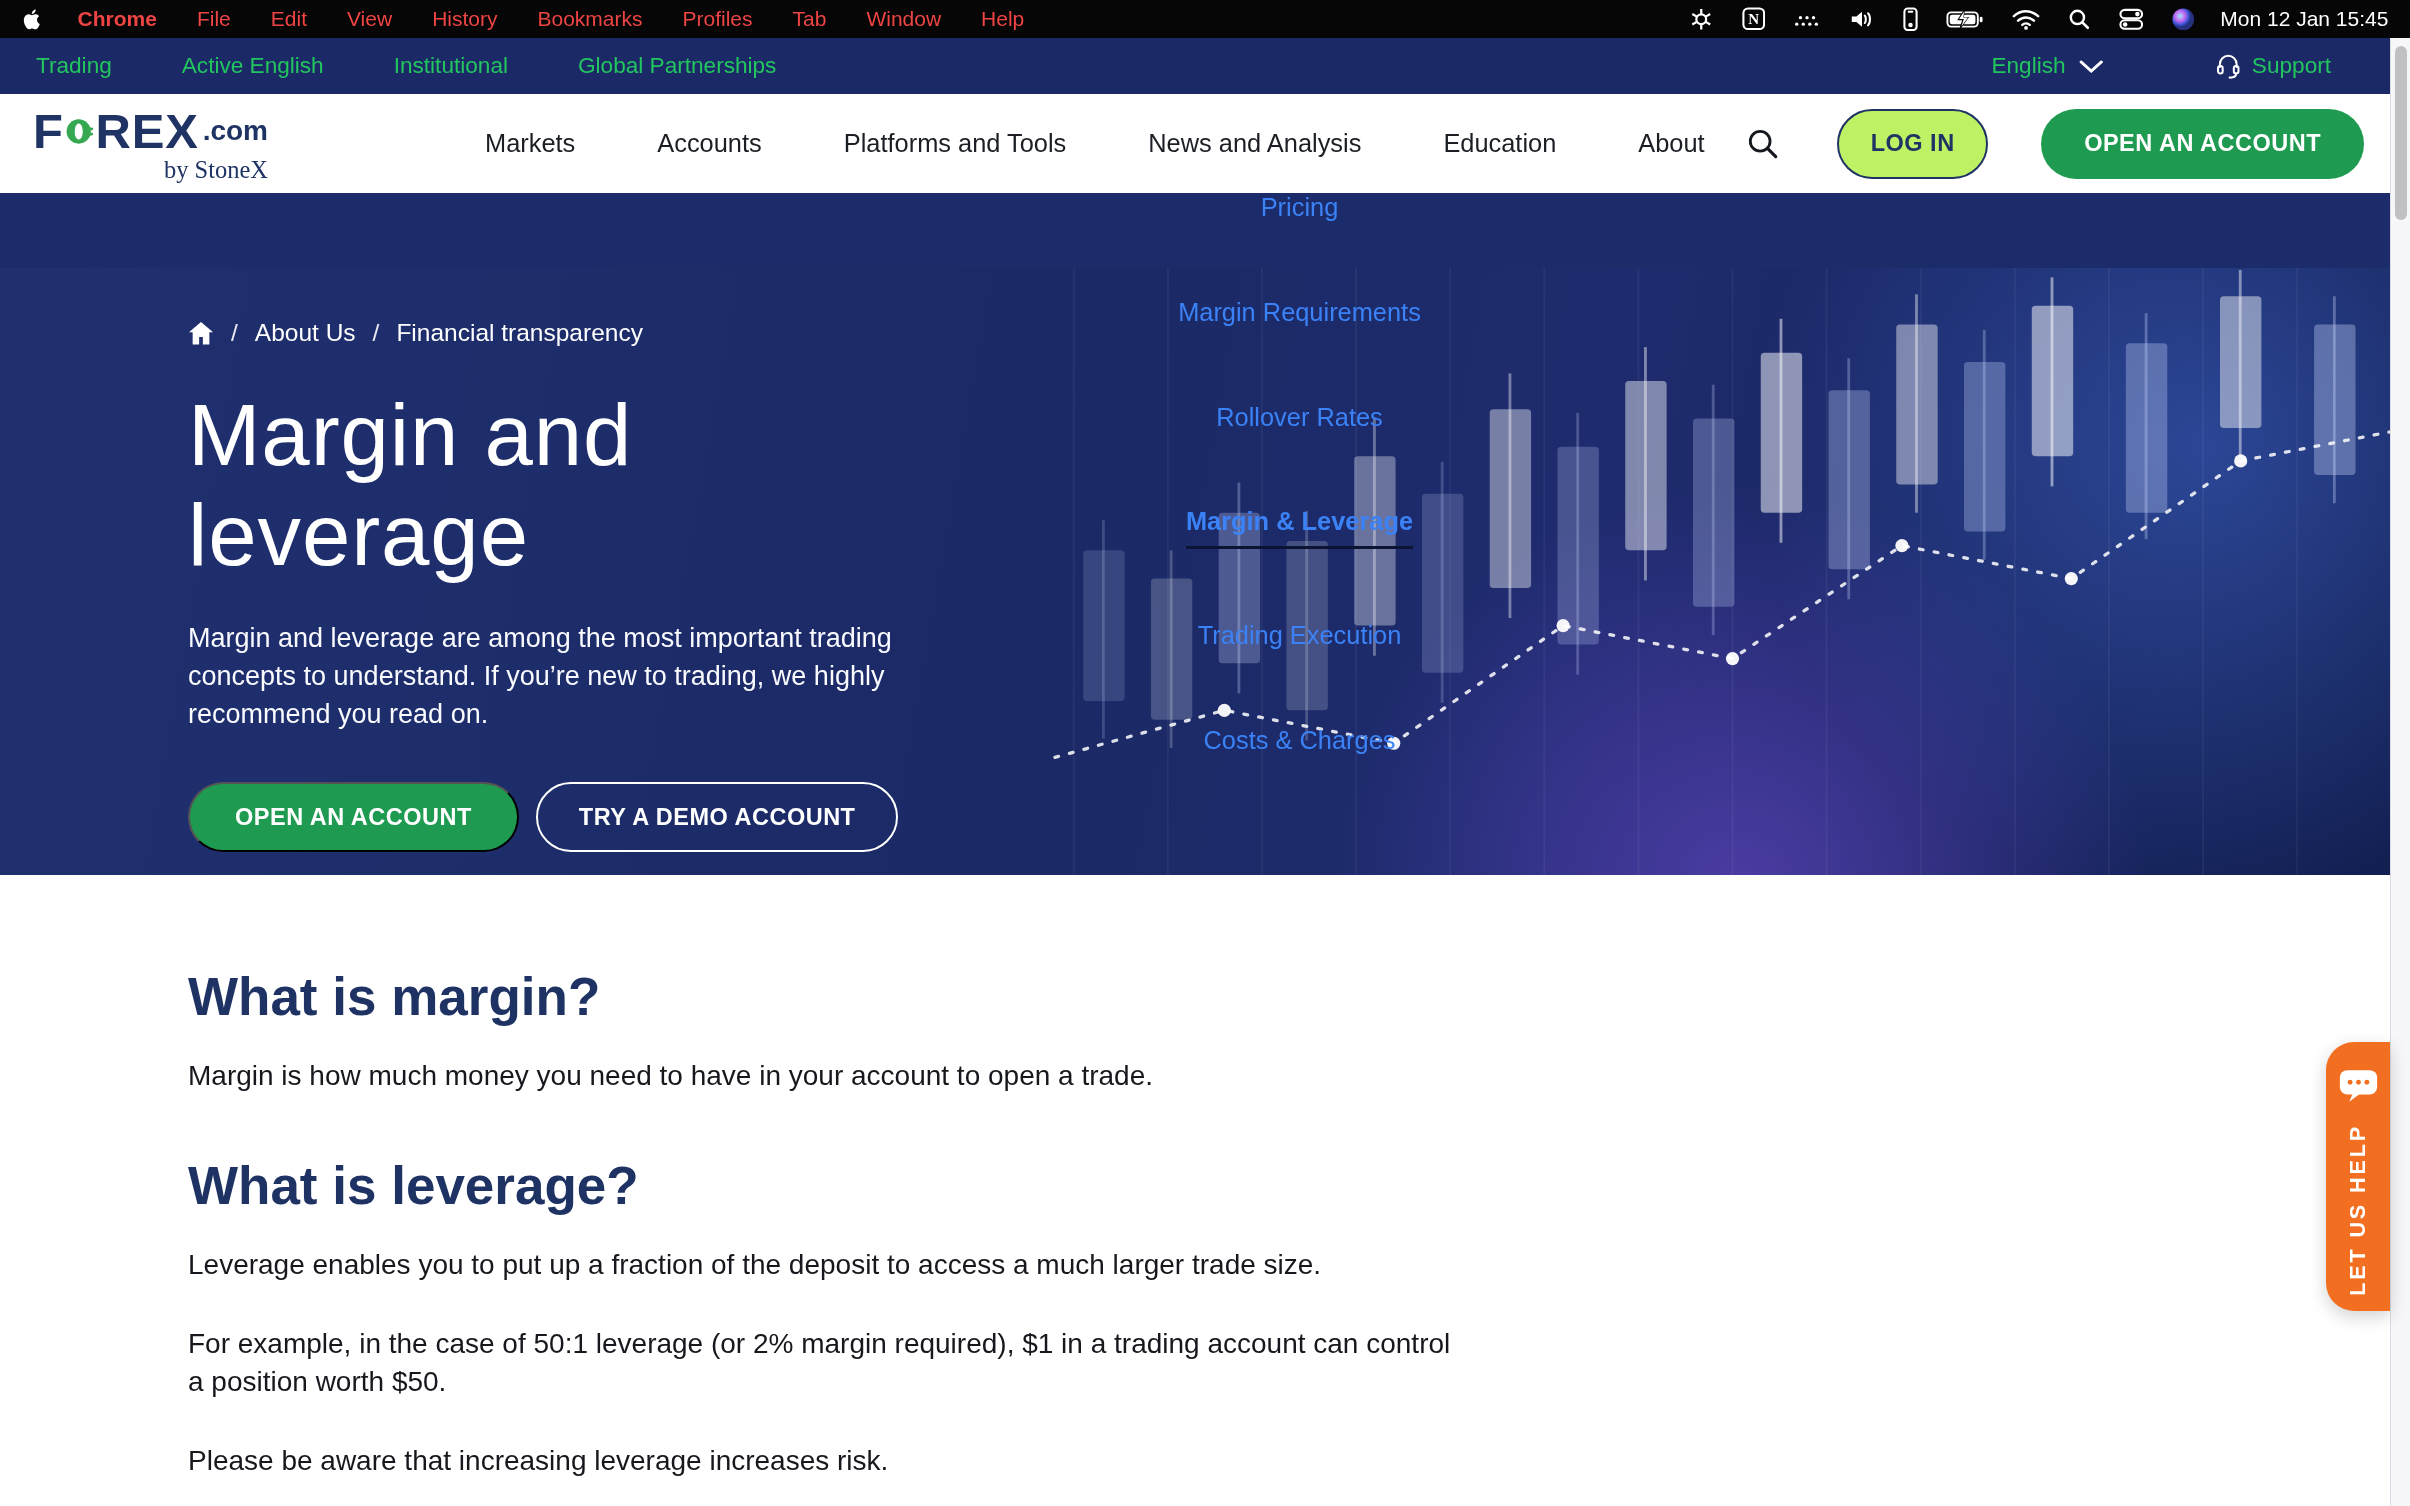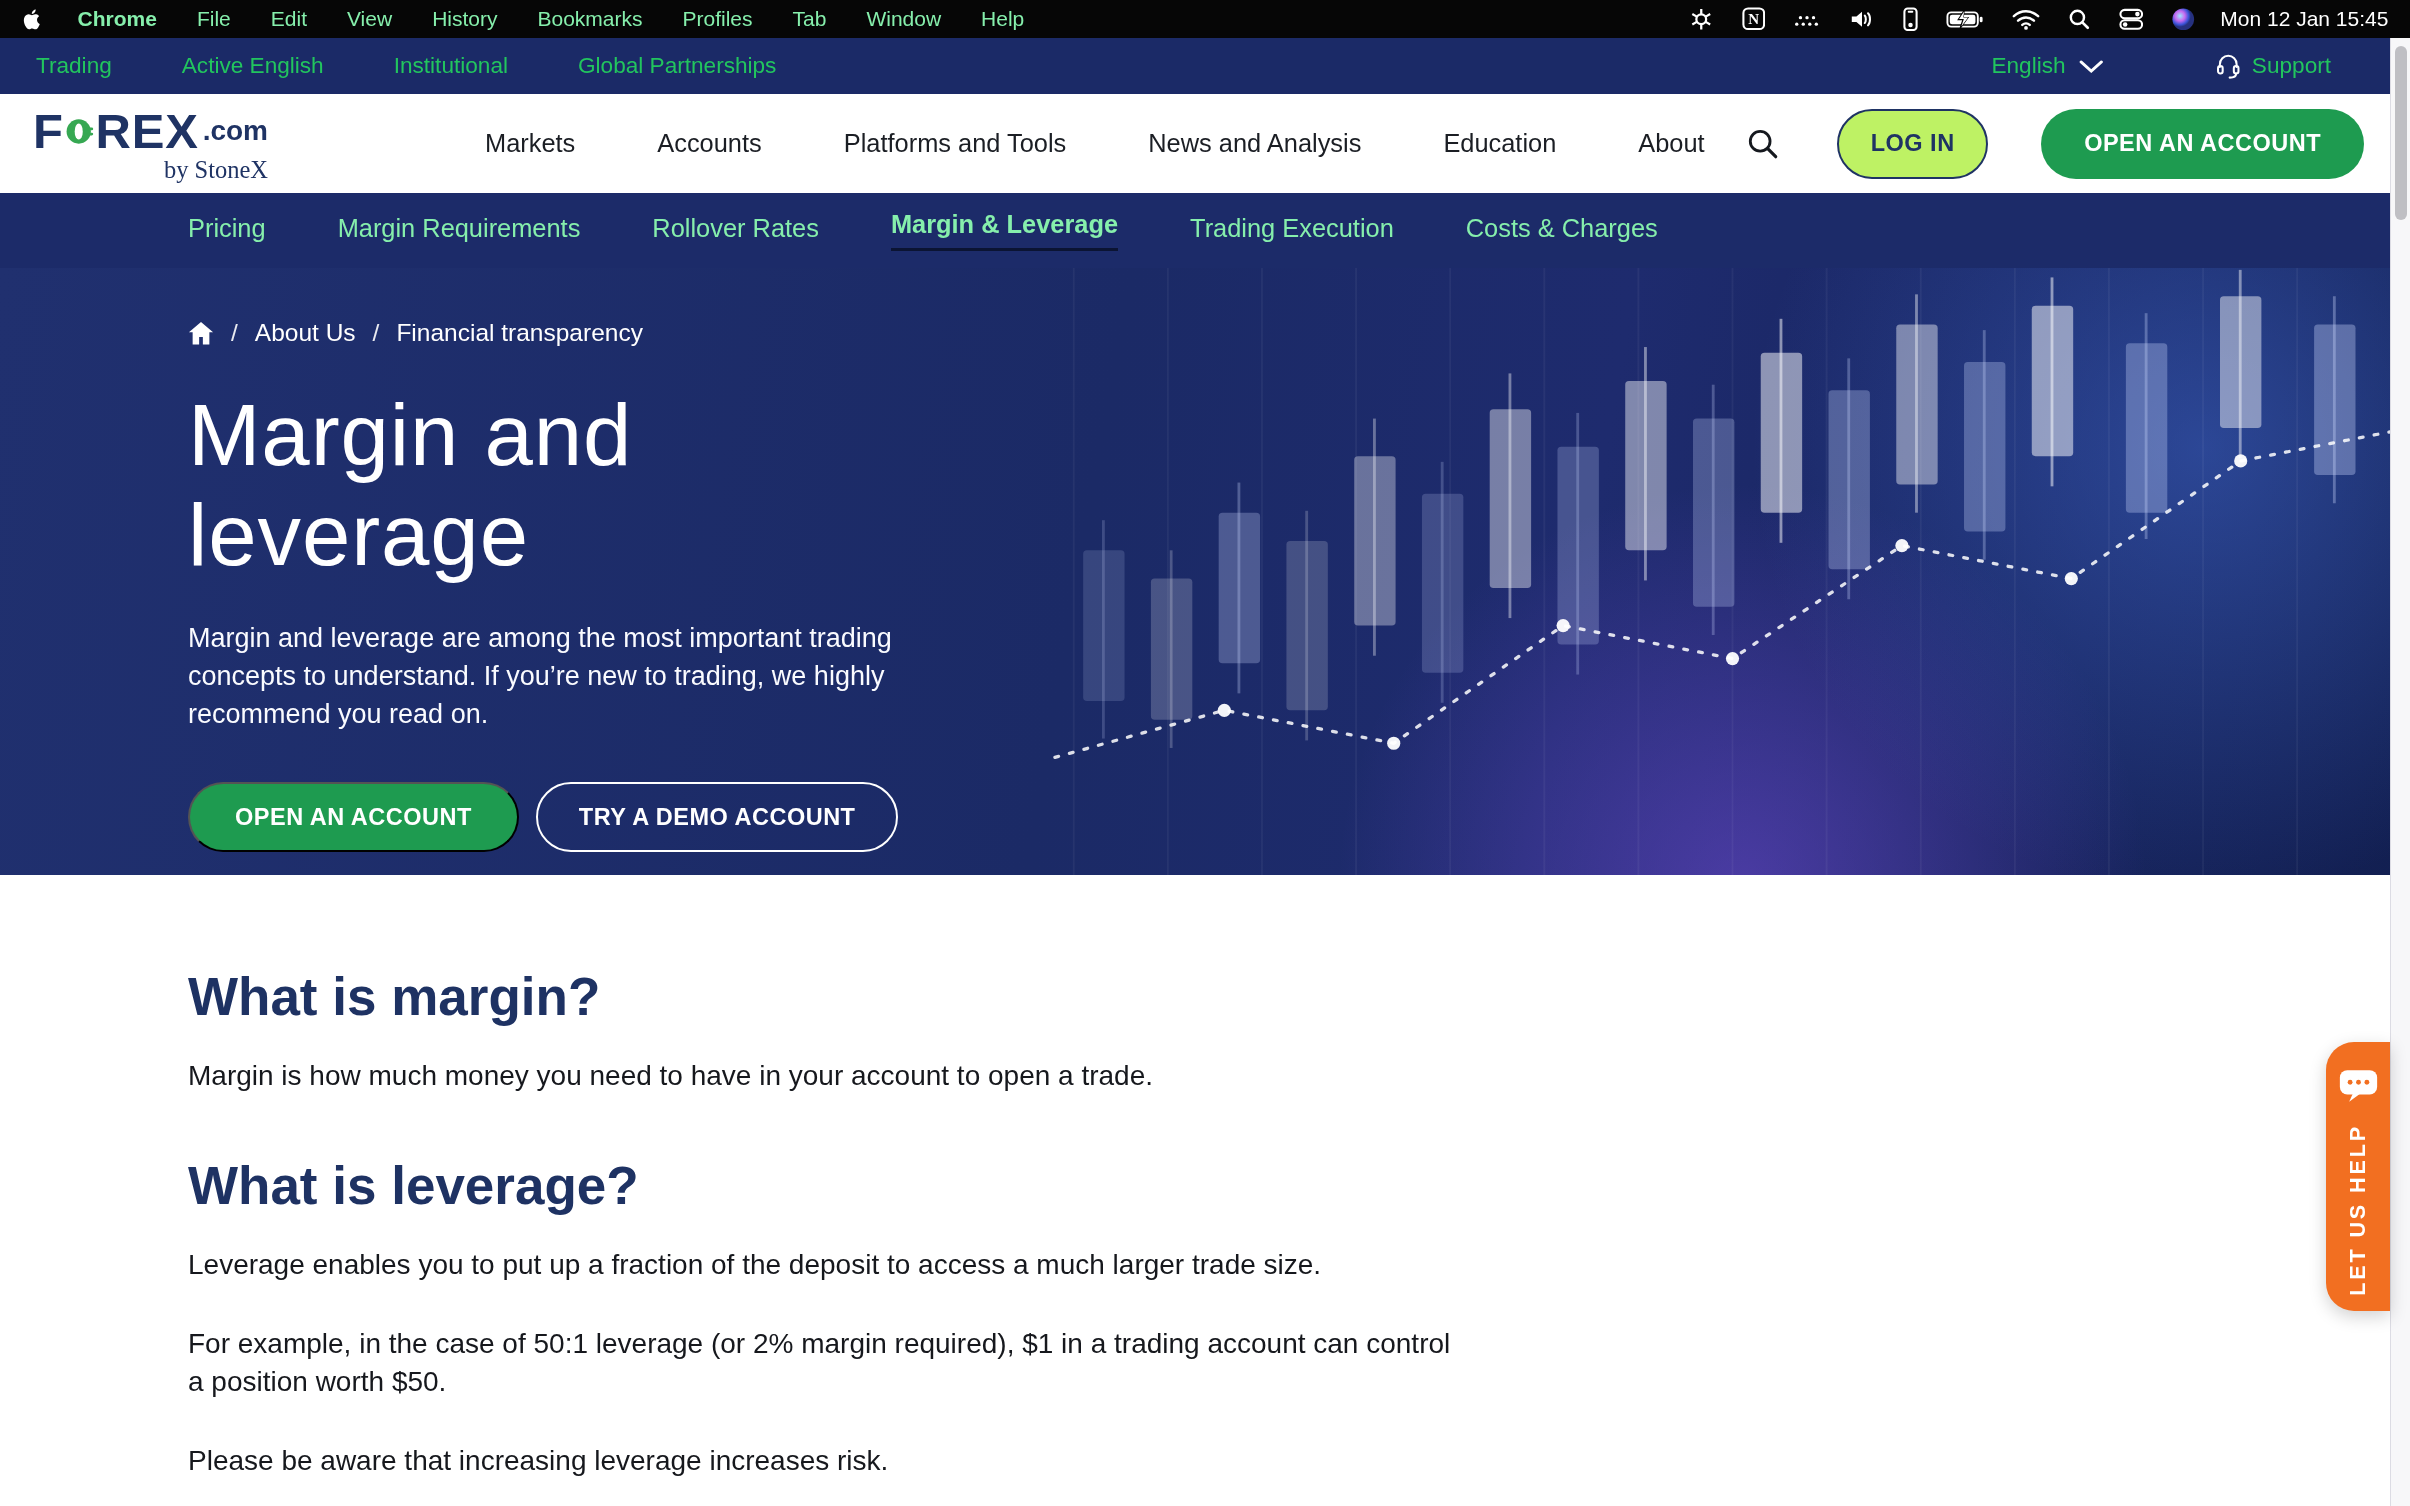--- a/index.html
+++ b/index.html
@@ -4,21 +4,21 @@
 <style>
   * { margin:0; padding:0; box-sizing:border-box; }
   html,body { width:2411px; height:1507px; overflow:hidden; background:#fff;
               font-family:"Liberation Sans", sans-serif; }
   .screen { position:relative; width:2411px; height:1507px; overflow:hidden; }
 
   
   .menubar { position:absolute; top:0; left:0; width:2411px; height:38px; background:#060606;
              display:flex; align-items:center; padding:0 22.6px; color:#fff; font-size:21px; z-index:50; }
   .menubar .apple { margin-right:36px; display:flex; align-items:center; }
-  .menubar .mitem { margin-right:40px; color:#86efac; }
+  .menubar .mitem { margin-right:40px; color:#ef4444; }
   .menubar .mitem.app { font-weight:700; }
   .menubar .spacer { flex:1; }
   .statusicons { display:flex; align-items:center; gap:28px; margin-right:24.5px; }
   .statusicons svg { display:block; }
   .clock { font-size:21px; color:#fff; white-space:nowrap; }
 
   
   .utilnav { position:absolute; top:38px; left:0; width:2411px; height:56px; background:#1b2a67;
              display:flex; align-items:center; padding:0 56px 0 36px; color:#22c55e; font-size:22.6px; z-index:40; }
   .utilnav .uitem { margin-right:70px; cursor:pointer; }
@@ -38,21 +38,21 @@
   .mainnav .nitem { cursor:pointer; white-space:nowrap; }
   .header .spacer { flex:1; }
   .searchbtn { margin-right:58px; cursor:pointer; display:flex; }
   .btn { border-radius:38px; font-weight:700; font-size:23.5px; letter-spacing:0.5px;
          display:flex; align-items:center; justify-content:center; cursor:pointer; white-space:nowrap; }
   .btn-login { width:151px; height:70px; border:2.8px solid #1f3364; color:#1f3364; background:#bef264; margin-right:53px; }
   .btn-green { height:70px; padding:0 43px; background:#1e9b50; color:#fff; border:none; }
 
   
   .subnav { position:absolute; top:193px; left:0; width:2411px; height:75px; background:#1c2b69;
-            display:flex; align-items:center; padding-left:188px; gap:72px; color:#86efac; font-size:25.4px; z-index:30; }
+            display:flex; align-items:center; padding-left:188px; gap:72px; color:#3b82f6; font-size:25.4px; z-index:30;flex-direction:column; }
   .subnav .sitem { cursor:pointer; padding-bottom:3.8px; white-space:nowrap; }
   .subnav .sitem.active { font-weight:700; border-bottom:3.8px solid #0b1433; padding-bottom:9.4px; }
 
   
   .hero { position:absolute; top:268px; left:0; width:2411px; height:607px; overflow:hidden;
           background:linear-gradient(100deg,#20306f 0%, #1b2a66 45%, #1e2b6e 65%, #121f51 100%); }
   .hero-art { position:absolute; top:0; left:0; }
   .hero-inner { position:relative; padding:51px 0 0 188px; width:989px; color:#fff; }
   .breadcrumb { display:flex; align-items:center; gap:17px; font-size:24.5px; color:#fff; }
   .breadcrumb .crumb { cursor:pointer; }

